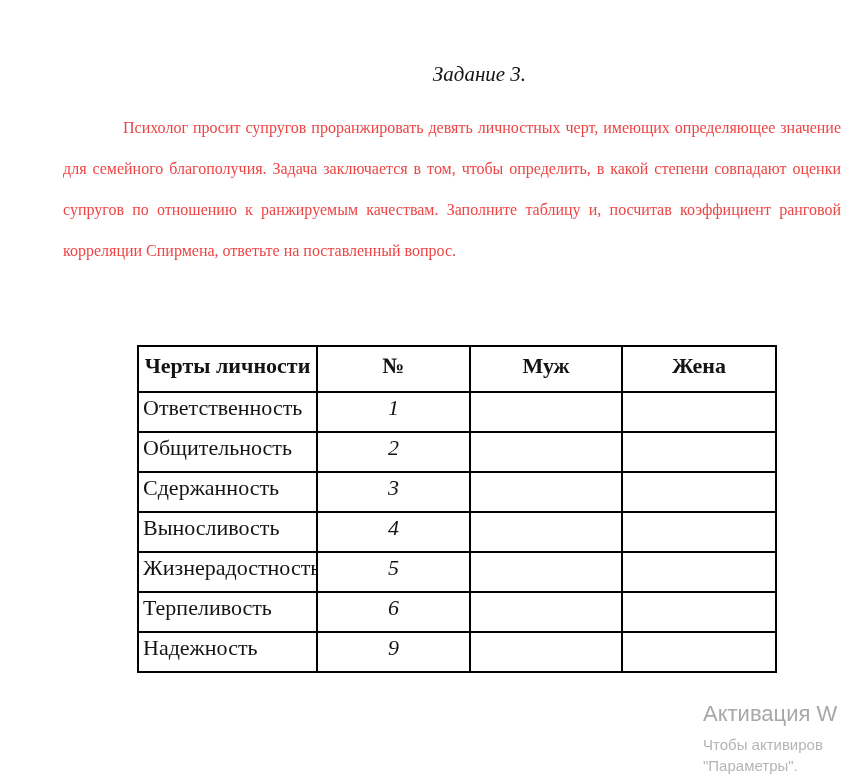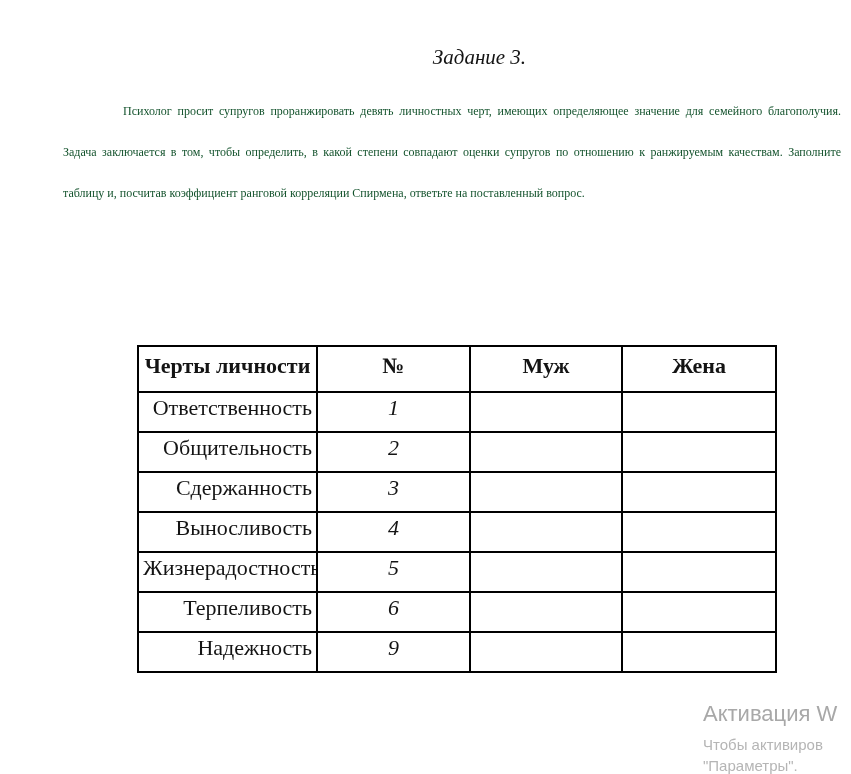--- a/index.html
+++ b/index.html
@@ -11,38 +11,38 @@
     height: 774px;
     background: #ffffff;
     position: relative;
     overflow: hidden;
     font-family: "Liberation Serif", "DejaVu Serif", serif;
     color: #141414;
   }
   .doc-title {
     position: absolute;
     left: 118px;
-    top: 42px;
+    top: 59px;
     width: 723px;
     text-align: center;
     font-style: italic;
     font-size: 21px;
     line-height: 30px;
     color: #141414;
   }
   .doc-paragraph {
     position: absolute;
     left: 63px;
-    top: 91px;
+    top: 107px;
     width: 778px;
-    font-size: 12px;
+    font-size: 16px;
     line-height: 41px;
     text-align: justify;
     text-indent: 60px;
-    color: #14532d;
+    color: #ef4444;
   }
   table.ranking {
     position: absolute;
     left: 137px;
     top: 345px;
     width: 638px;
     border-collapse: collapse;
     table-layout: fixed;
     font-size: 22px;
   }
@@ -60,21 +60,21 @@
   table.ranking th {
     height: 38px;
     font-weight: bold;
     text-align: center;
     padding-top: 6px;
   }
   table.ranking td {
     height: 36px;
   }
   td.trait-cell {
-    text-align: right;
+    text-align: left;
     padding-left: 6px;
   }
   td.num-cell {
     text-align: center;
     font-style: italic;
   }
   .watermark {
     position: absolute;
     left: 703px;
     top: 701px;

